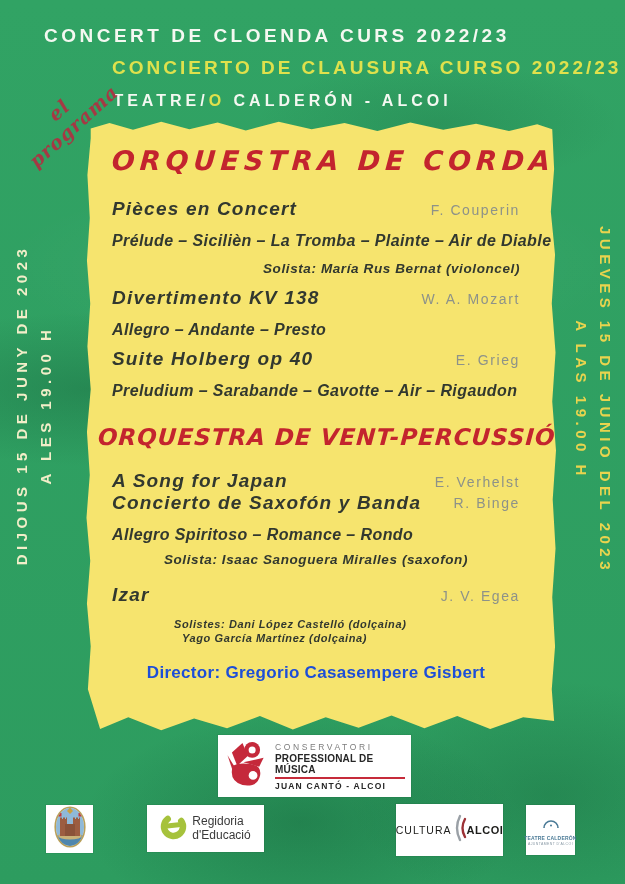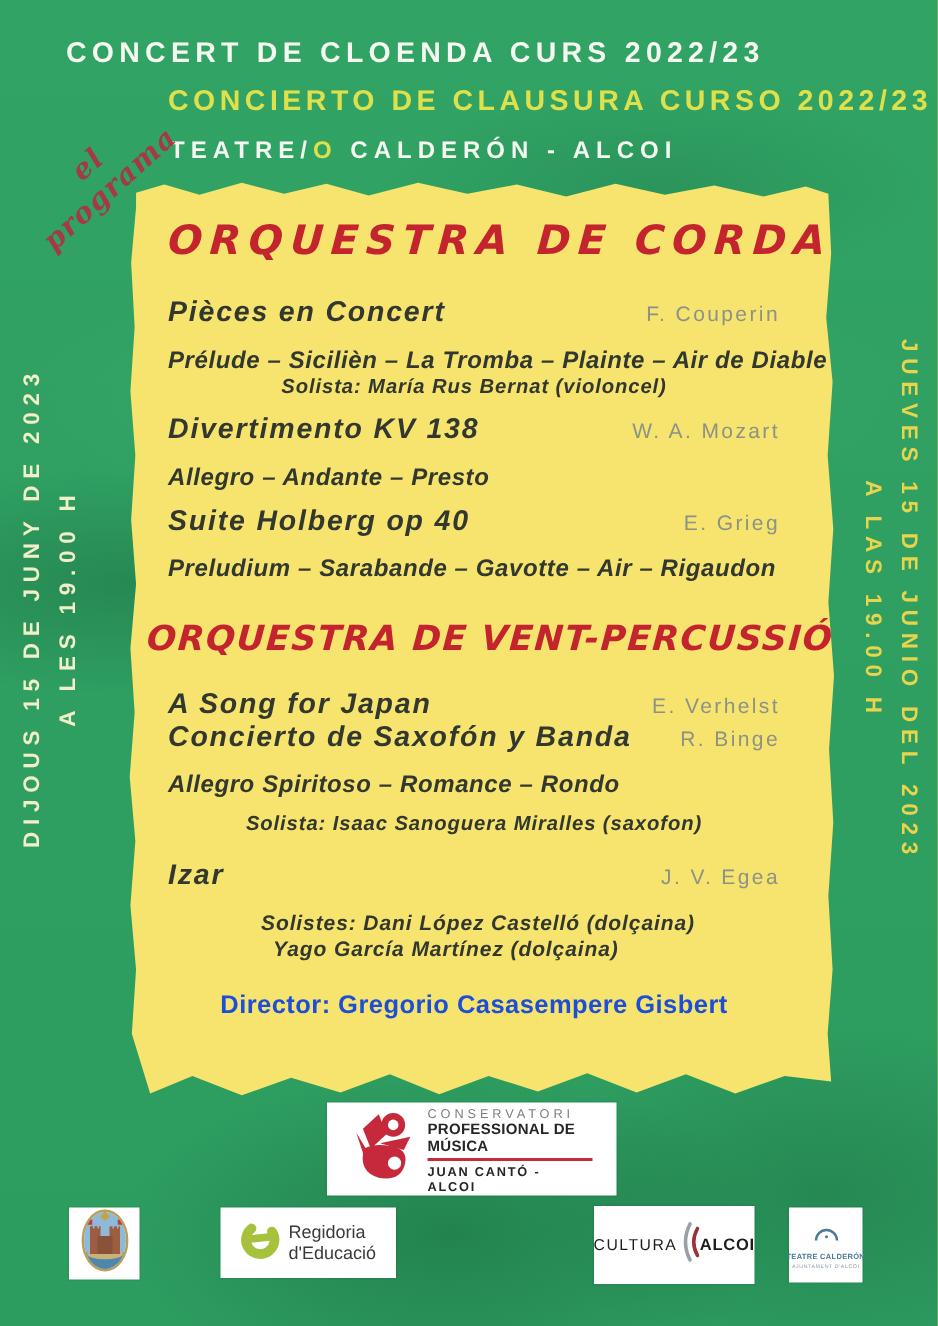--- a/index.html
+++ b/index.html
@@ -56,32 +56,32 @@
   .sec1{font-size:27px;letter-spacing:5px;margin-top:6px;}
   .sec2{font-size:23px;letter-spacing:1px;margin:24px -14px 0 -14px;}
 
   .piece-row{display:flex;justify-content:space-between;align-items:baseline;white-space:nowrap;}
   .piece-title{font-size:19px;font-weight:bold;font-style:italic;letter-spacing:1.2px;line-height:1.15;}
   .composer{font-size:14px;color:#8d9289;letter-spacing:1.6px;flex-shrink:0;margin-left:8px;}
   .movements{font-size:16px;font-weight:bold;font-style:italic;letter-spacing:.4px;
     white-space:nowrap;line-height:1.15;margin-right:-14px;}
   .soloist{font-size:13.5px;font-weight:bold;font-style:italic;text-align:center;
     letter-spacing:.6px;line-height:1.2;}
-  .soloist-block{font-size:14px;font-weight:bold;font-style:italic;letter-spacing:.6px;line-height:1.25;}
+  .soloist-block{font-size:11px;font-weight:bold;font-style:italic;letter-spacing:.6px;line-height:1.25;}
   .mt22{margin-top:22px;} .mt20{margin-top:20px;} .mt16{margin-top:16px;}
-  .mt13{align-items:center;} .mt12{margin-top:12px;} .mt11{}
+  .mt13{align-items:center;} .mt12{margin-top:12px;} .mt11{margin-top:11px;text-align:right;}
   .mt10{margin-top:10px;} .mt9{margin-top:9px;} .mt8{margin-top:8px;}
   .indent1{margin-left:62px;} .indent2{margin-left:70px;}
   .director{margin-top:18px;text-align:center;font-size:17px;font-weight:bold;
     font-style:normal;color:#1d4ed8;letter-spacing:.3px;}
 
   
   .logo-box{position:absolute;background:#fff;box-shadow:0 0 0 1px rgba(0,0,0,.05);}
   .conservatori{left:218px;top:735px;width:193px;height:62px;display:flex;
-    align-items:center;padding:0 16px;box-sizing:border-box;}
+    align-items:center;padding:0 6px;box-sizing:border-box;}
   .cons-text{margin-left:7px;}
   .cons-l1{font-size:8.5px;letter-spacing:2.6px;color:#7d7d7d;}
   .cons-l2{font-size:10px;font-weight:bold;color:#262626;letter-spacing:.2px;
     border-bottom:2px solid #c62b3a;padding-bottom:2px;margin-top:1px;display:inline-block;}
   .cons-l3{font-size:8.5px;font-weight:bold;color:#262626;margin-top:2px;letter-spacing:1.2px;}
 
   .crest{left:46px;top:805px;width:47px;height:48px;display:flex;align-items:center;justify-content:center;}
 
   .regidoria{left:147px;top:805px;width:117px;height:47px;display:flex;align-items:center;
     justify-content:center;gap:5px;box-sizing:border-box;}

